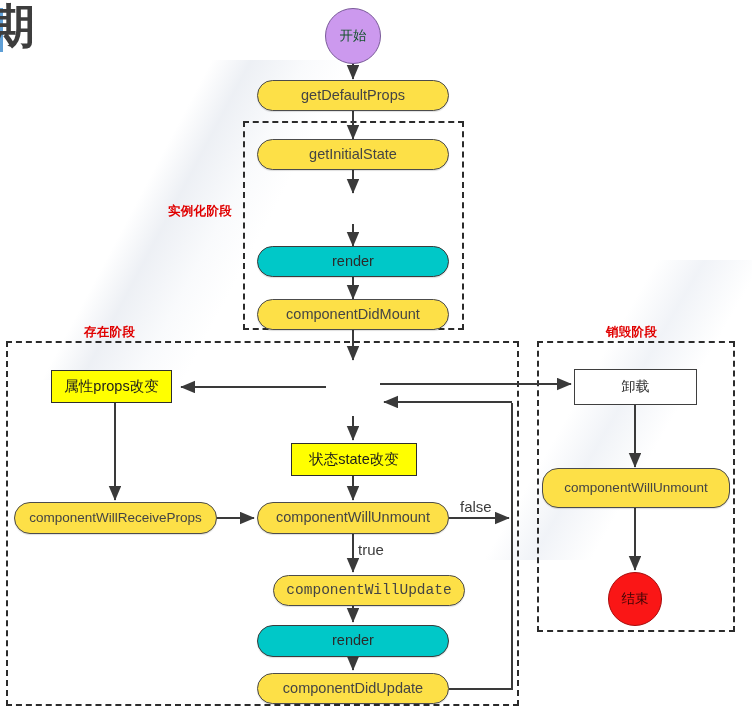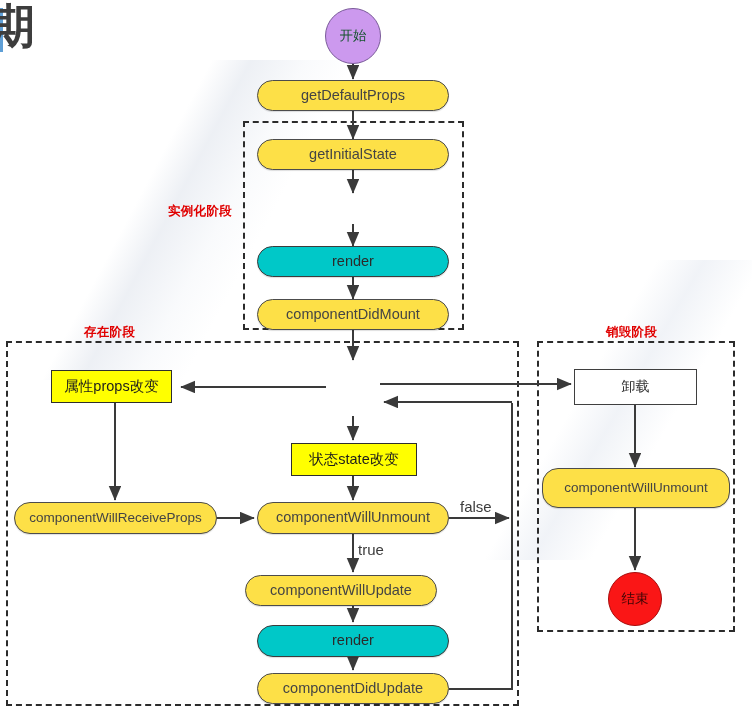--- a/index.html
+++ b/index.html
@@ -248,21 +248,21 @@
     <span>componentWillReceiveProps</span>
   </div>
 
   <div class="node method" style="left:257px; top:502px; width:192px; height:32px;">
     <span>componentWillUnmount</span>
   </div>
 
   <div class="edge-label" style="left:358px; top:541px;">true</div>
   <div class="edge-label" style="left:460px; top:498px;">false</div>
 
-  <div class="node method" style="left:245px; top:575px; width:192px; height:31px;">
+  <div class="node method" style="left:273px; top:575px; width:192px; height:31px;font-family:Liberation Mono, monospace;">
     <span>componentWillUpdate</span>
   </div>
 
   <div class="node method render" style="left:257px; top:625px; width:192px; height:32px;">
     <span>render</span>
   </div>
 
   <div class="node method" style="left:257px; top:673px; width:192px; height:31px;">
     <span>componentDidUpdate</span>
   </div>

